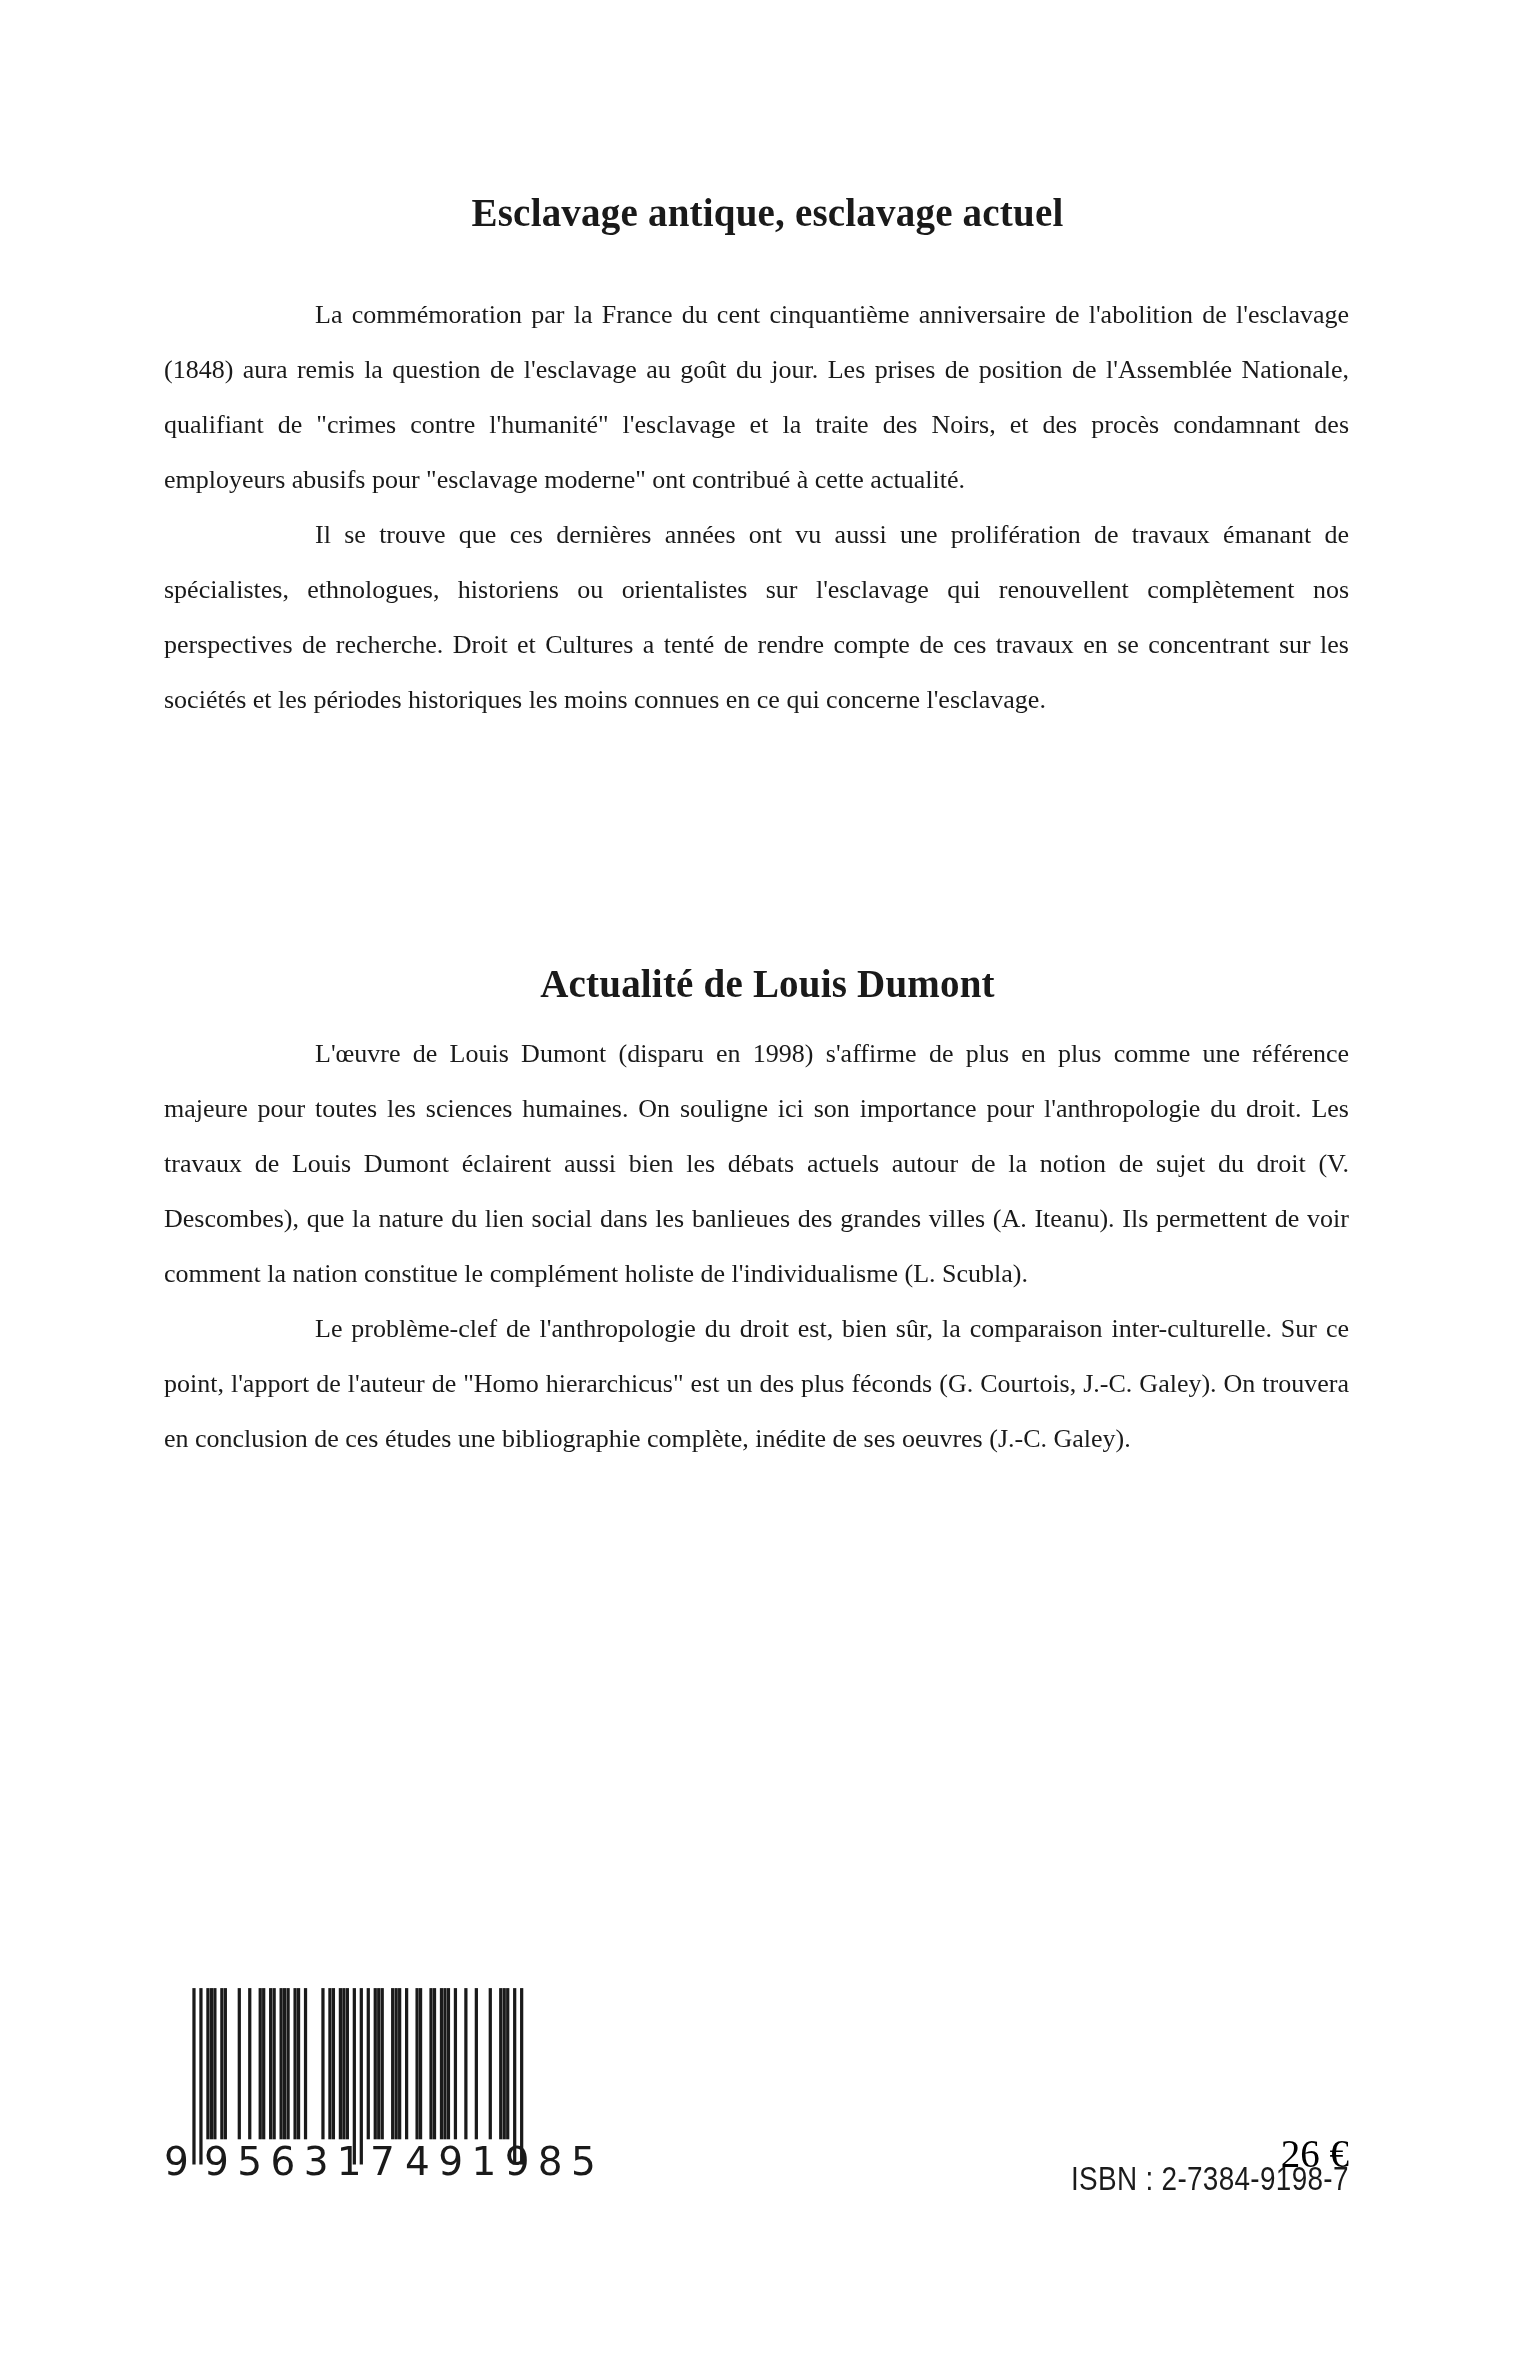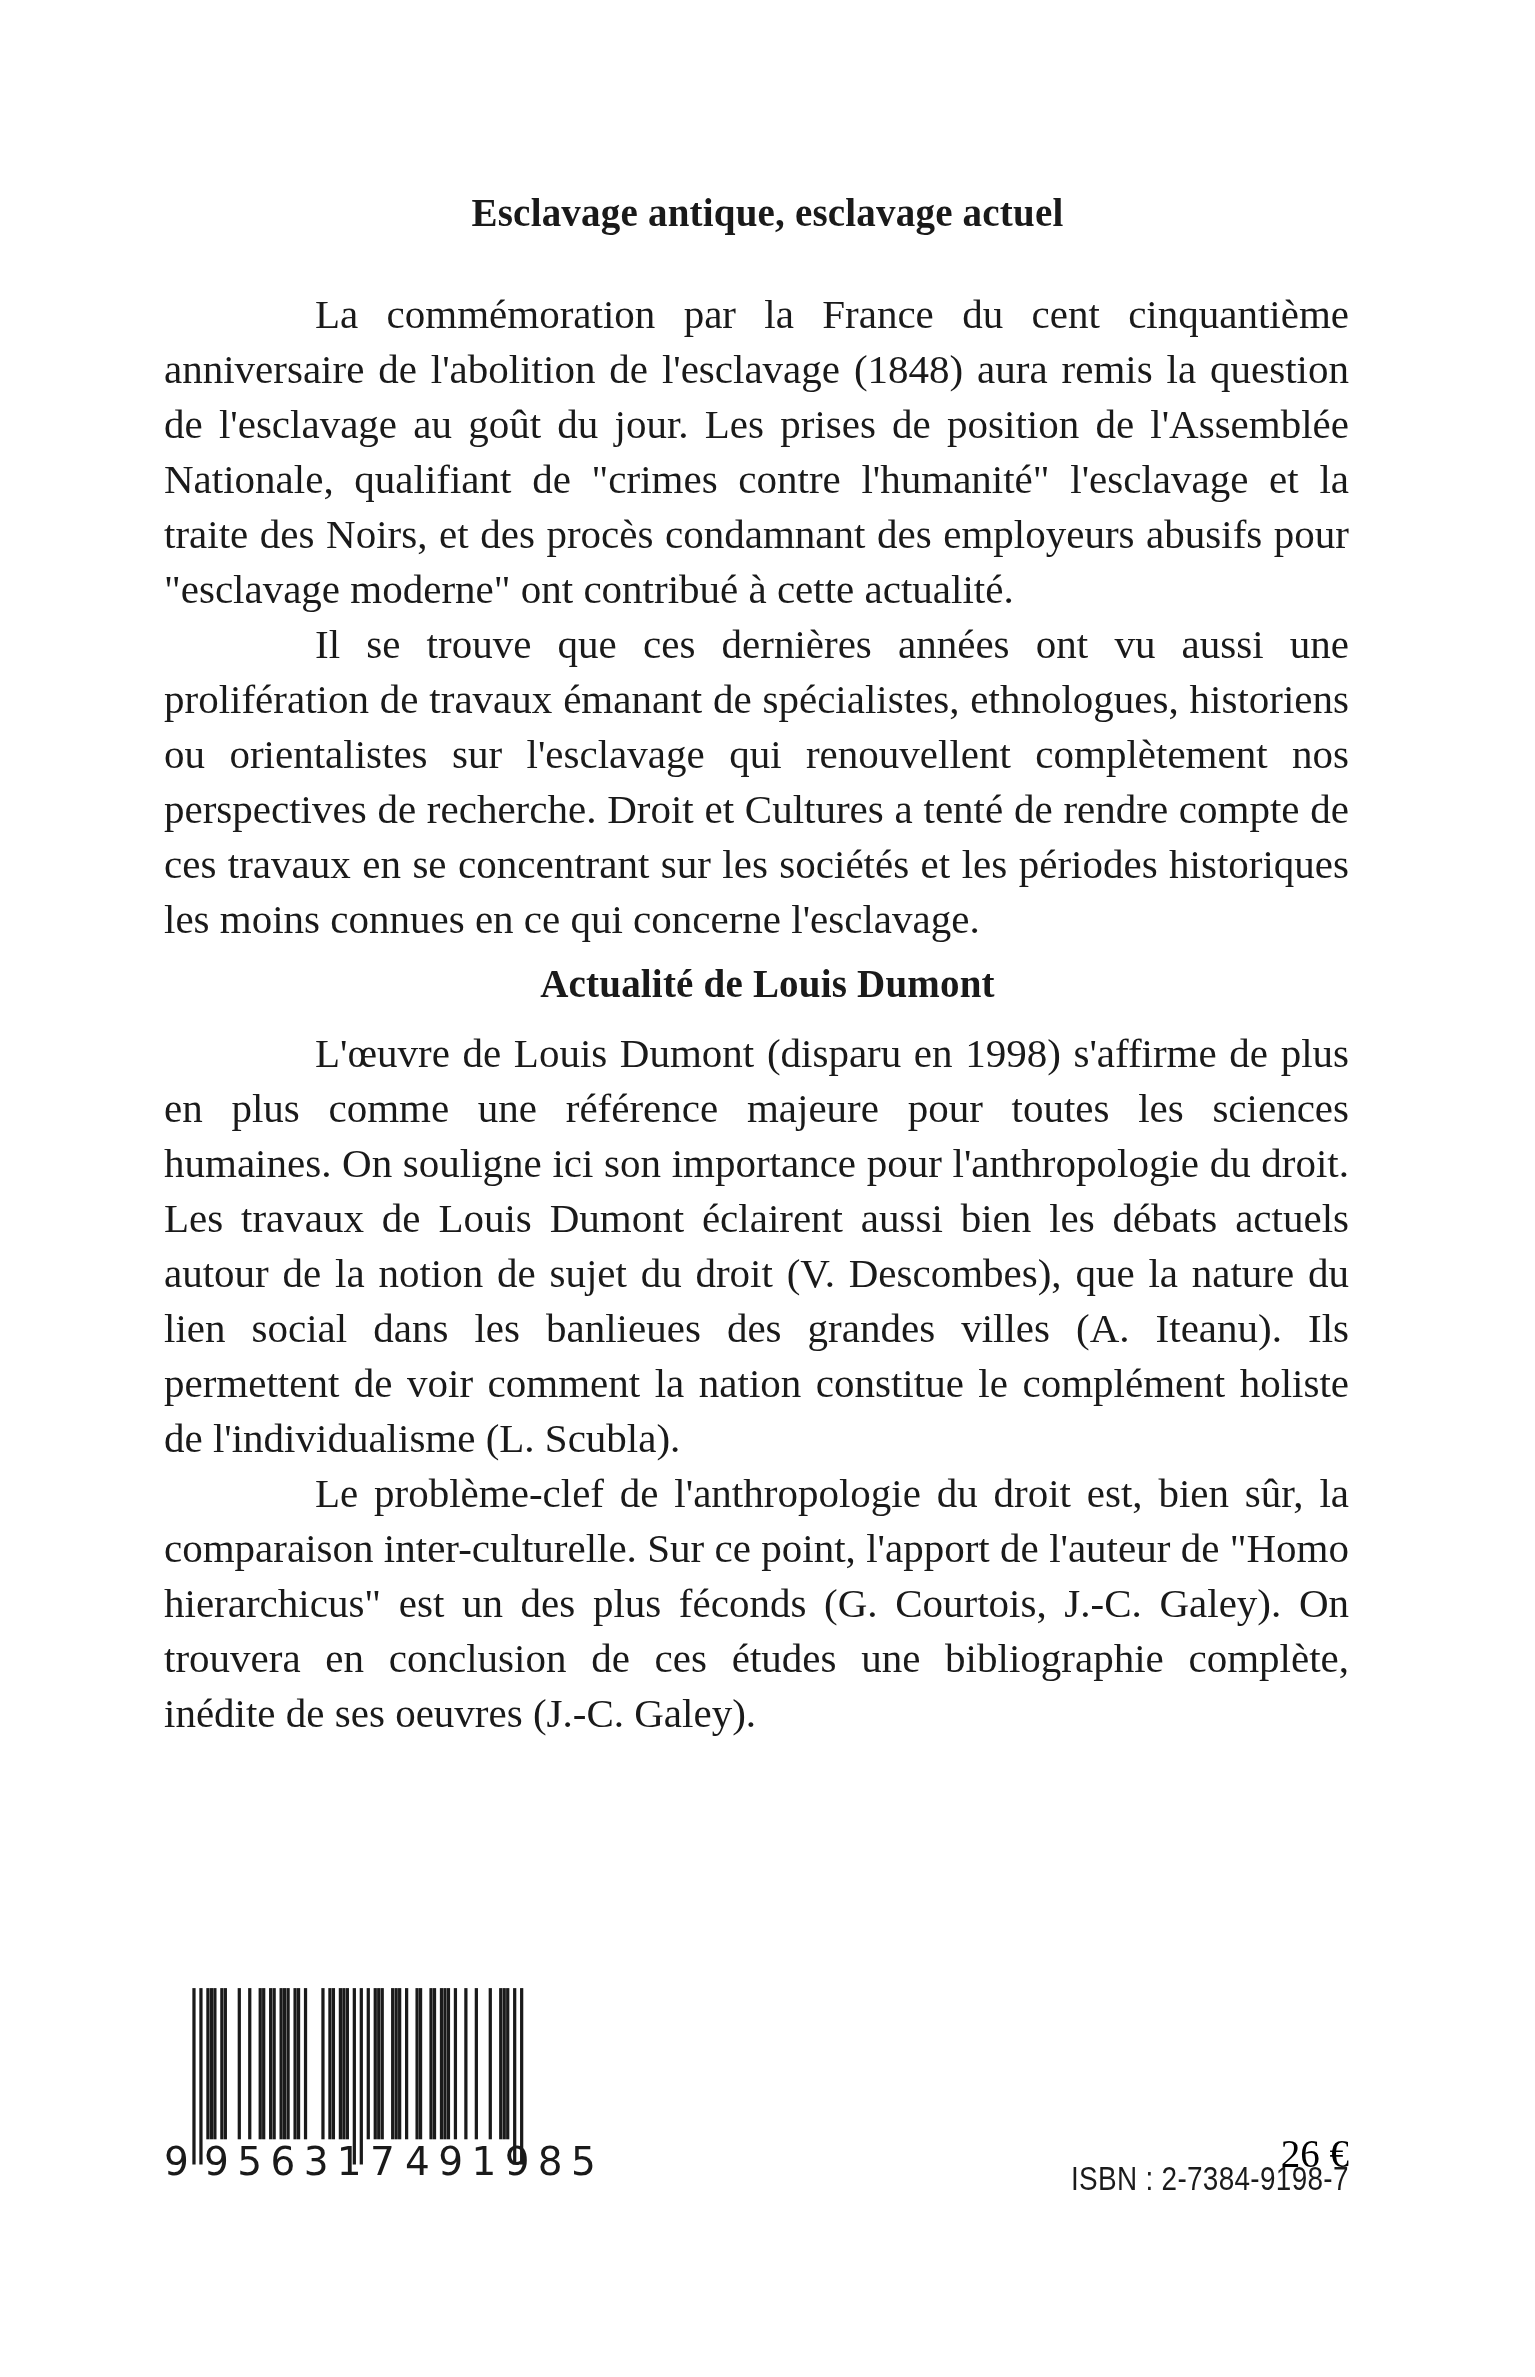--- a/index.html
+++ b/index.html
@@ -32,21 +32,21 @@
       letter-spacing: 0.2px;
       margin: 0;
     }
     #title-1 { top: 190px; }
     #title-2 { top: 961px; }
 
     .body-text {
       position: absolute;
       left: 164px;
       width: 1185px;
-      font-size: 41px;
+      font-size: 26px;
       line-height: 55px;
       text-align: justify;
       text-align-last: left;
     }
     .body-text p {
       margin: 0;
       text-indent: 151px;
       text-align: justify;
     }
     #block-1 { top: 287px; }

